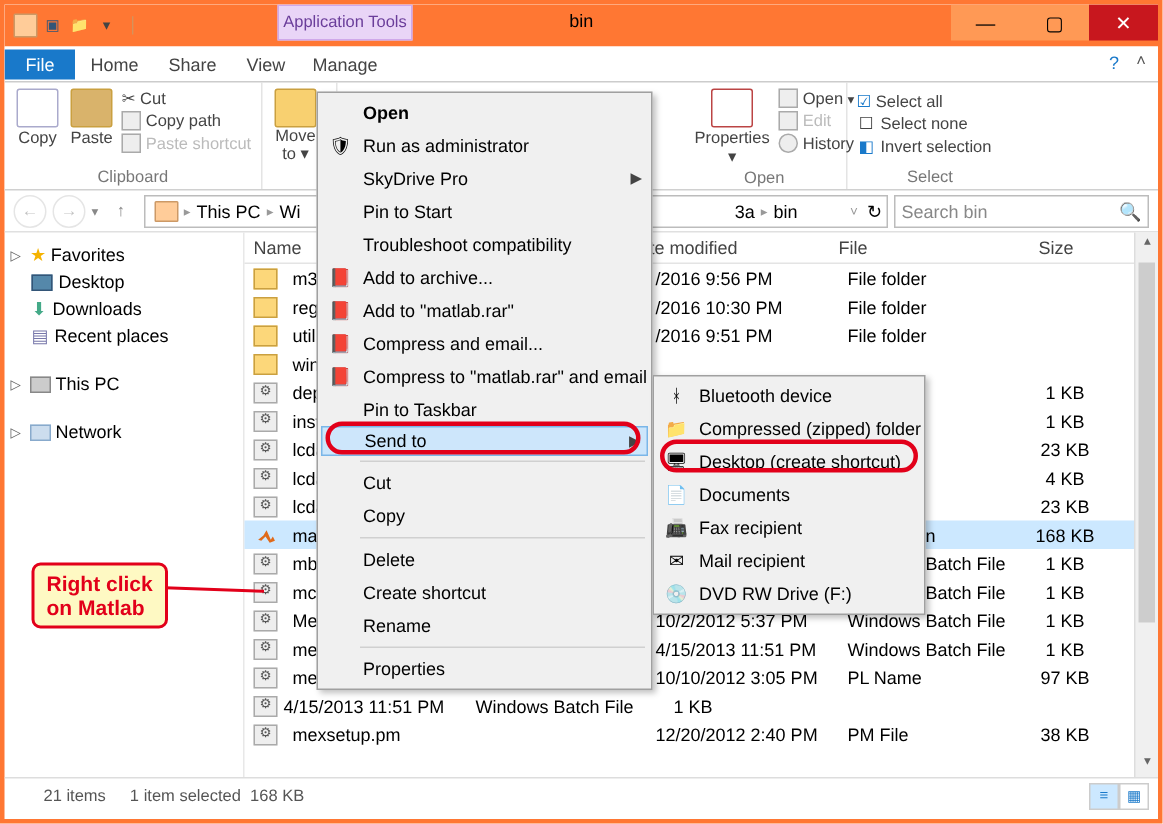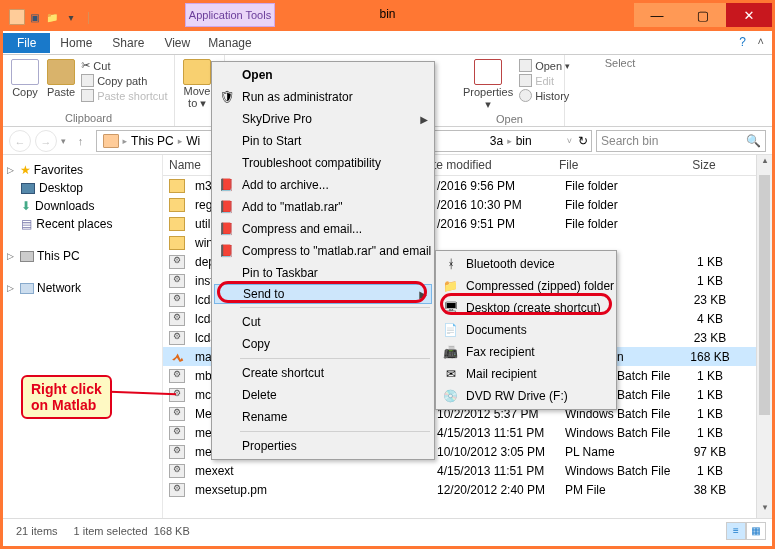--- a/index.html
+++ b/index.html
@@ -74,21 +74,21 @@
 .fic.folder { background: #fcd77a; border: 1px solid #caa040; }
 .fic.app { display: flex; align-items: center; justify-content: center; }
 .fic.bat { background: #eee; border: 1px solid #aaa; position: relative; }
 .fic.bat::after { content: "⚙"; position: absolute; font-size: 9px; left: 3px; top: -1px; color: #555; }
 
 .scrollbar { position: absolute; right: 0; top: 0; width: 16px; height: 100%; background: #f0f0f0; border-left: 1px solid #ddd; }
 .scrollbar .thumb { position: absolute; left: 2px; right: 2px; top: 20px; height: 240px; background: #cdcdcd; }
 .scrollbar .arr { position: absolute; left: 0; width: 16px; height: 16px; text-align: center; font-size: 9px; color: #666; }
 
 
-.status { height: 24px; border-top: 1px solid #ddd; display: flex; align-items: center; padding: 0 13px; font-size: 11px; color: #555; gap: 16px; position: relative; }
+.status { height: 24px; border-top: 1px solid #ddd; display: flex; align-items: center; padding: 0 26px; font-size: 11px; color: #555; gap: 16px; position: relative; }
 .status .viewsw { position: absolute; right: 6px; display: flex; gap: 0; }
 .status .viewsw div { width: 20px; height: 18px; border: 1px solid #ccc; display: flex; align-items: center; justify-content: center; font-size: 10px; color: #1979ca; }
 
 
 .ctx { position: absolute; background: #f0f0f0; border: 1px solid #a0a0a0; box-shadow: 2px 2px 4px rgba(0,0,0,.25); font-size: 12px; padding: 2px; z-index: 50; }
 .ctx .row { display: flex; align-items: center; height: 22px; padding: 0 18px 0 28px; position: relative; white-space: nowrap; }
 .ctx .row .cic { position: absolute; left: 4px; width: 18px; text-align: center; font-size: 12px; }
 .ctx .row .sub { position: absolute; right: 4px; font-size: 10px; color: #444; }
 .ctx .row.bold { font-weight: bold; }
 .ctx .row.hl { background: #cde6fb; border: 1px solid #7ab6e8; height: 20px; }
@@ -190,20 +190,33 @@
           </div>
         <div>
             <span class="mini-ic" style="border-radius:50%"></span>
             <span>History</span>
           </div>
       </div>
     </div>
     <div class="glabel">Open</div>
   </div>
   <div class="rgroup" style="width:110px;border-right:none">
+    <div class="sideopts" style="padding-top:4px">
+      <div class="chk">
+          <span>Select all</span>
+        </div>
+      <div>
+          <span style="width:13px;display:inline-block;text-align:center">☐</span>
+          <span>Select none</span>
+        </div>
+      <div>
+          <span style="width:13px;display:inline-block;text-align:center;color:#1979ca">◧</span>
+          <span>Invert selection</span>
+        </div>
+    </div>
     <div class="glabel">Select</div>
   </div>
 </div>
 
 <div class="addr">
   <div class="navbtn dis">←</div>
   <div class="navbtn dis">→</div>
   <div style="font-size:9px;color:#888">▾</div>
   <div class="navbtn" style="border:none">↑</div>
   <div class="crumb-box">
@@ -375,21 +388,20 @@
         </div>
         <div class="frow">
           <span class="fic bat"></span>
           <div class="c-name" style="width:248px">mex.pl</div>
           <div class="c-mod">10/10/2012 3:05 PM</div>
           <div class="c-type">PL Name</div>
           <div class="c-size">97 KB</div>
         </div>
         <div class="frow">
           <span class="fic bat"></span>
-          <div class="c-name" style="width:248px">mexext</div>
           <div class="c-mod">4/15/2013 11:51 PM</div>
           <div class="c-type">Windows Batch File</div>
           <div class="c-size">1 KB</div>
         </div>
         <div class="frow">
           <span class="fic bat"></span>
           <div class="c-name" style="width:248px">mexsetup.pm</div>
           <div class="c-mod">12/20/2012 2:40 PM</div>
           <div class="c-type">PM File</div>
           <div class="c-size">38 KB</div>
@@ -455,24 +467,24 @@
     </div>
     <div class="sep"></div>
     <div class="row">
       <span>Cut</span>
     </div>
     <div class="row">
       <span>Copy</span>
     </div>
     <div class="sep"></div>
     <div class="row">
+      <span>Delete</span>
+    </div>
+    <div class="row">
       <span>Create shortcut</span>
-    </div>
-    <div class="row">
-      <span>Delete</span>
     </div>
     <div class="row">
       <span>Rename</span>
     </div>
     <div class="sep"></div>
     <div class="row">
       <span>Properties</span>
     </div>
   </div>
 

